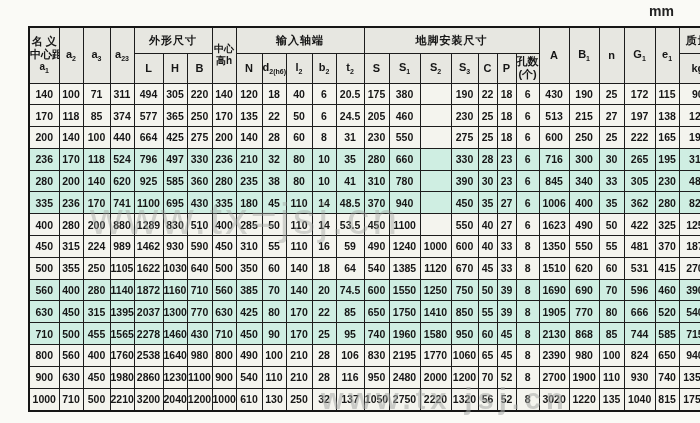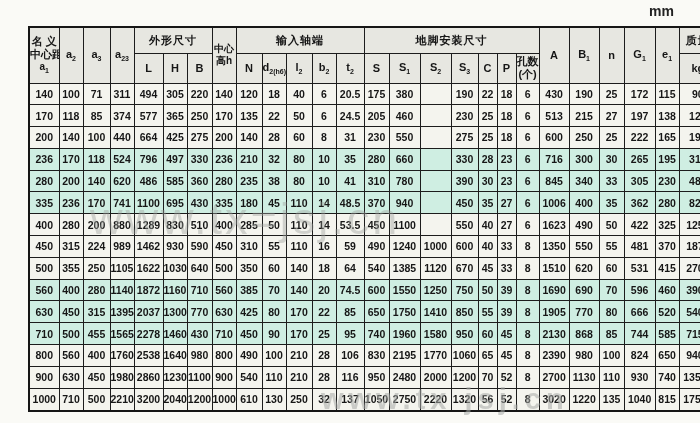--- a/index.html
+++ b/index.html
@@ -238,21 +238,21 @@
         <td>30</td>
         <td>265</td>
         <td>195</td>
         <td>310</td>
       </tr>
       <tr class="hl">
         <td>280</td>
         <td>200</td>
         <td>140</td>
         <td>620</td>
-        <td>486</td>
+        <td>925</td>
         <td>585</td>
         <td>360</td>
         <td>280</td>
         <td>235</td>
         <td>38</td>
         <td>80</td>
         <td>10</td>
         <td>41</td>
         <td>310</td>
         <td>780</td>
@@ -507,21 +507,21 @@
         <td>28</td>
         <td>116</td>
         <td>950</td>
         <td>2480</td>
         <td>2000</td>
         <td>1200</td>
         <td>70</td>
         <td>52</td>
         <td>8</td>
         <td>2700</td>
-        <td>1130</td>
+        <td>1900</td>
         <td>110</td>
         <td>930</td>
         <td>740</td>
         <td>13500</td>
       </tr>
       <tr>
         <td>1000</td>
         <td>710</td>
         <td>500</td>
         <td>2210</td>

